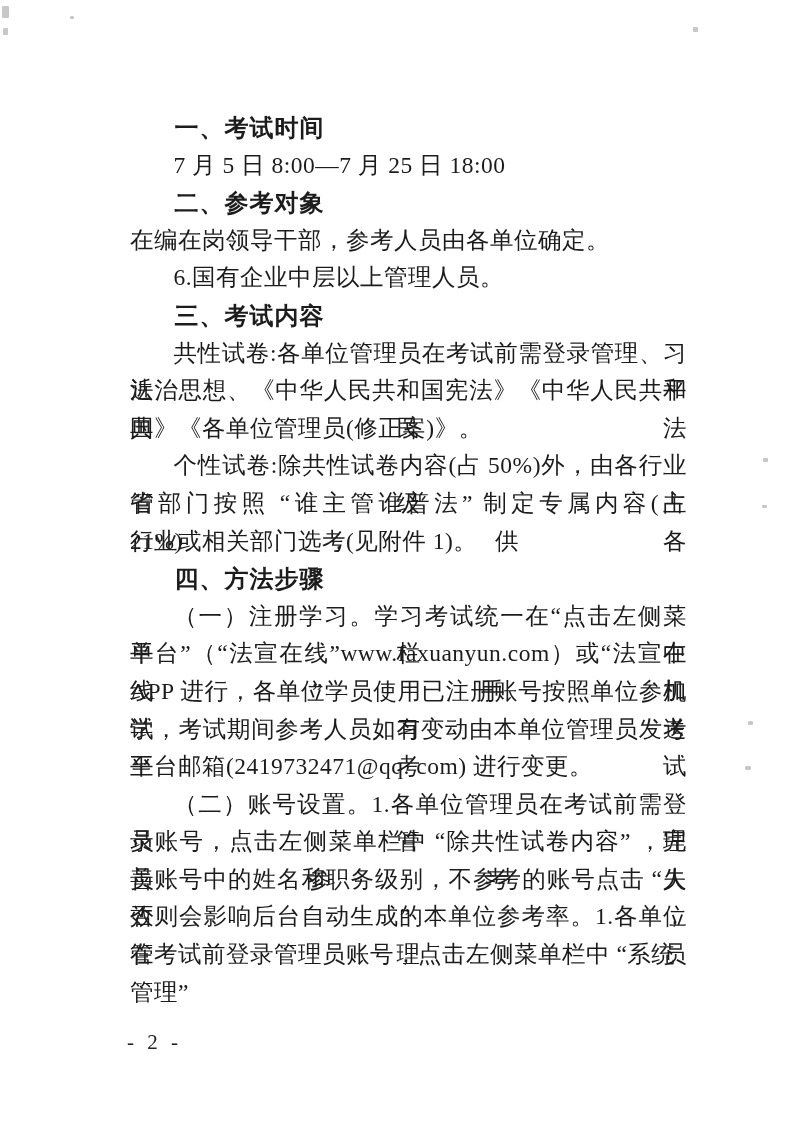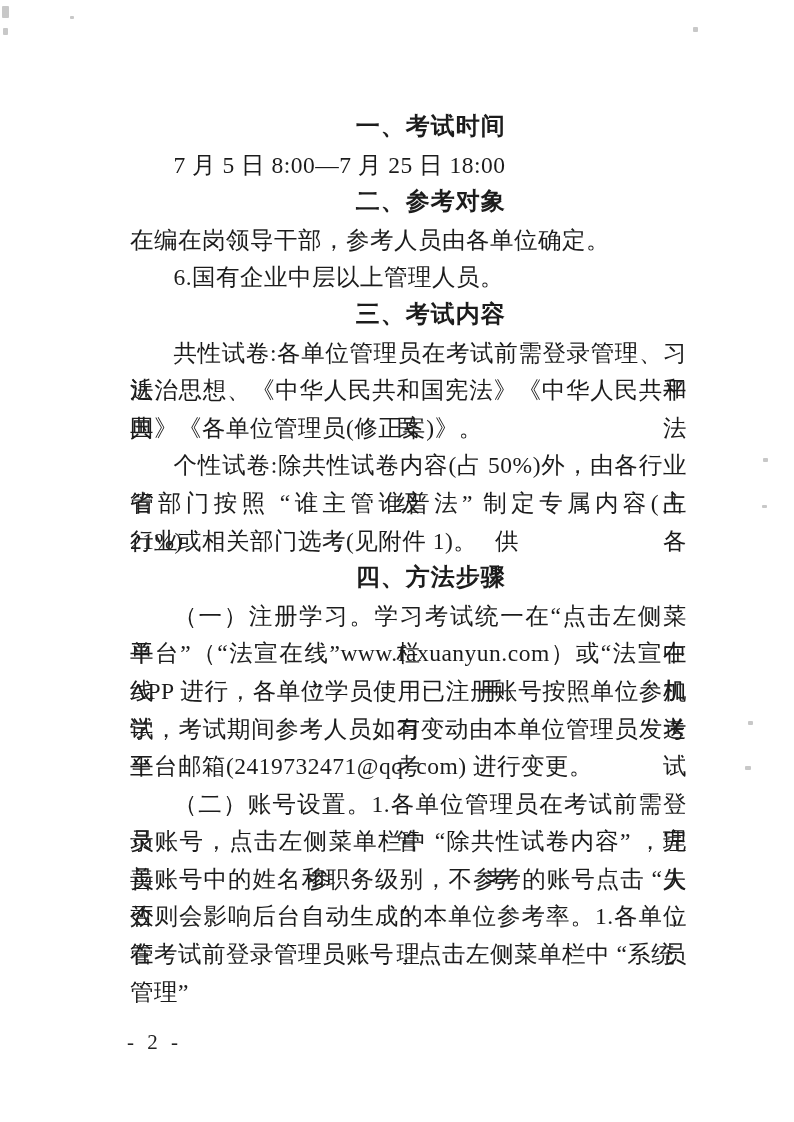--- a/index.html
+++ b/index.html
@@ -31,25 +31,24 @@
     letter-spacing: 0.5px;
   }
   .line.justify {
     text-align: justify;
     text-align-last: justify;
   }
   .line.indent {
     text-indent: 1.85em;
   }
   .line.heading {
-    font-family: Liberation Mono, monospace;
+    font-family: Liberation Sans, sans-serif;
     font-weight: 700;
     font-size: 24px;
     letter-spacing: 1px;
-    text-align: center;
   }
   .footer {
     position: absolute;
     left: 127px;
     top: 1030px;
     font-size: 21px;
     letter-spacing: 4px;
     color: #222222;
   }
   

